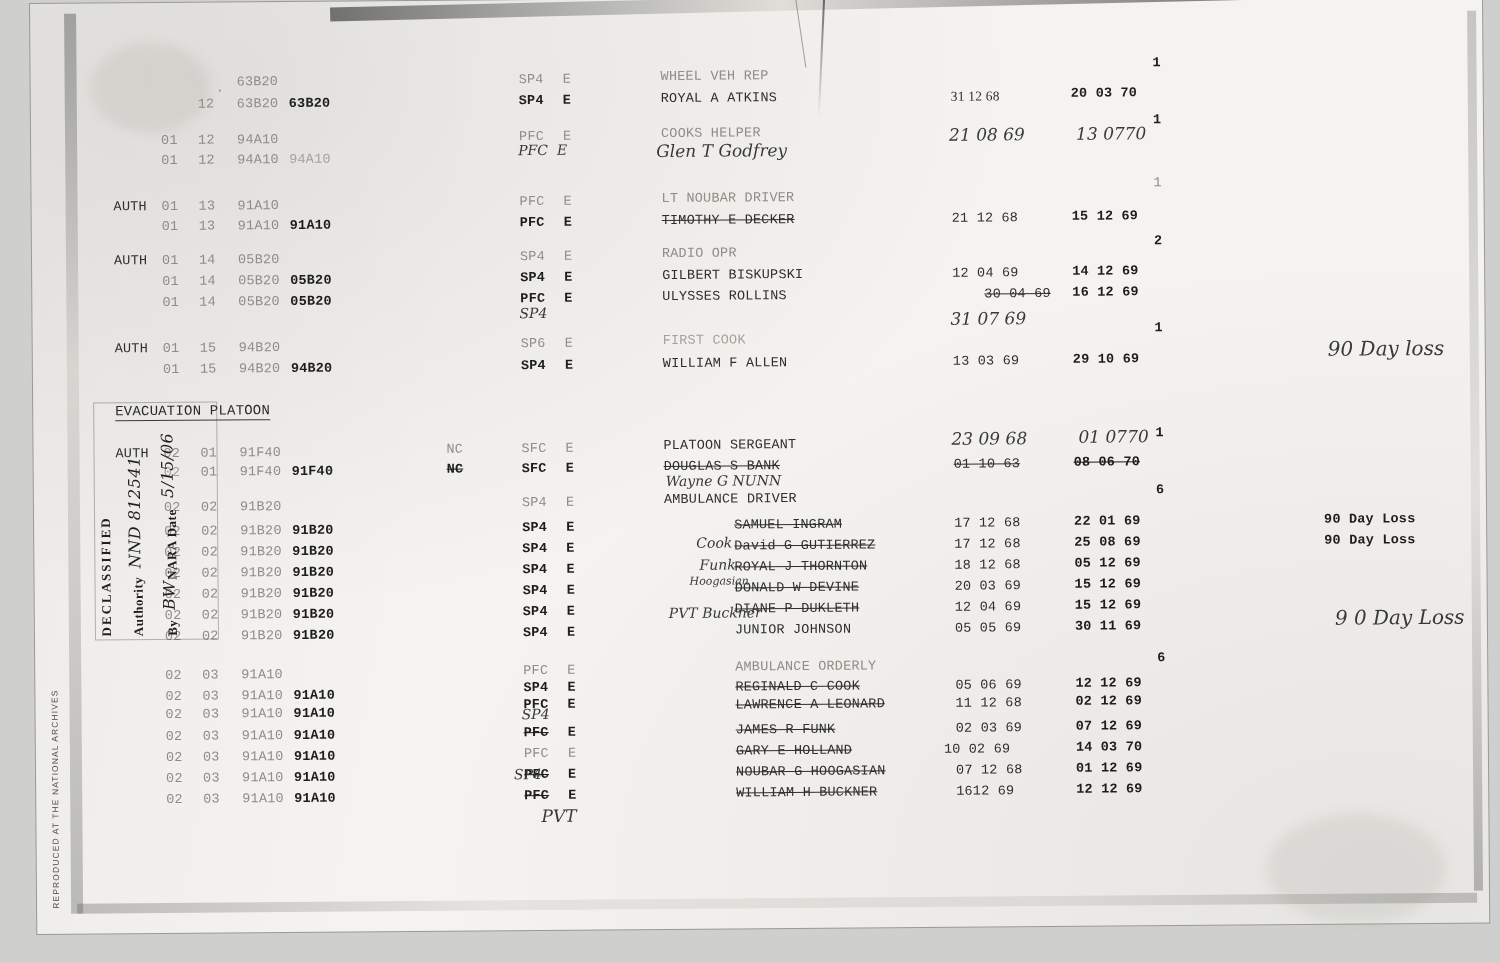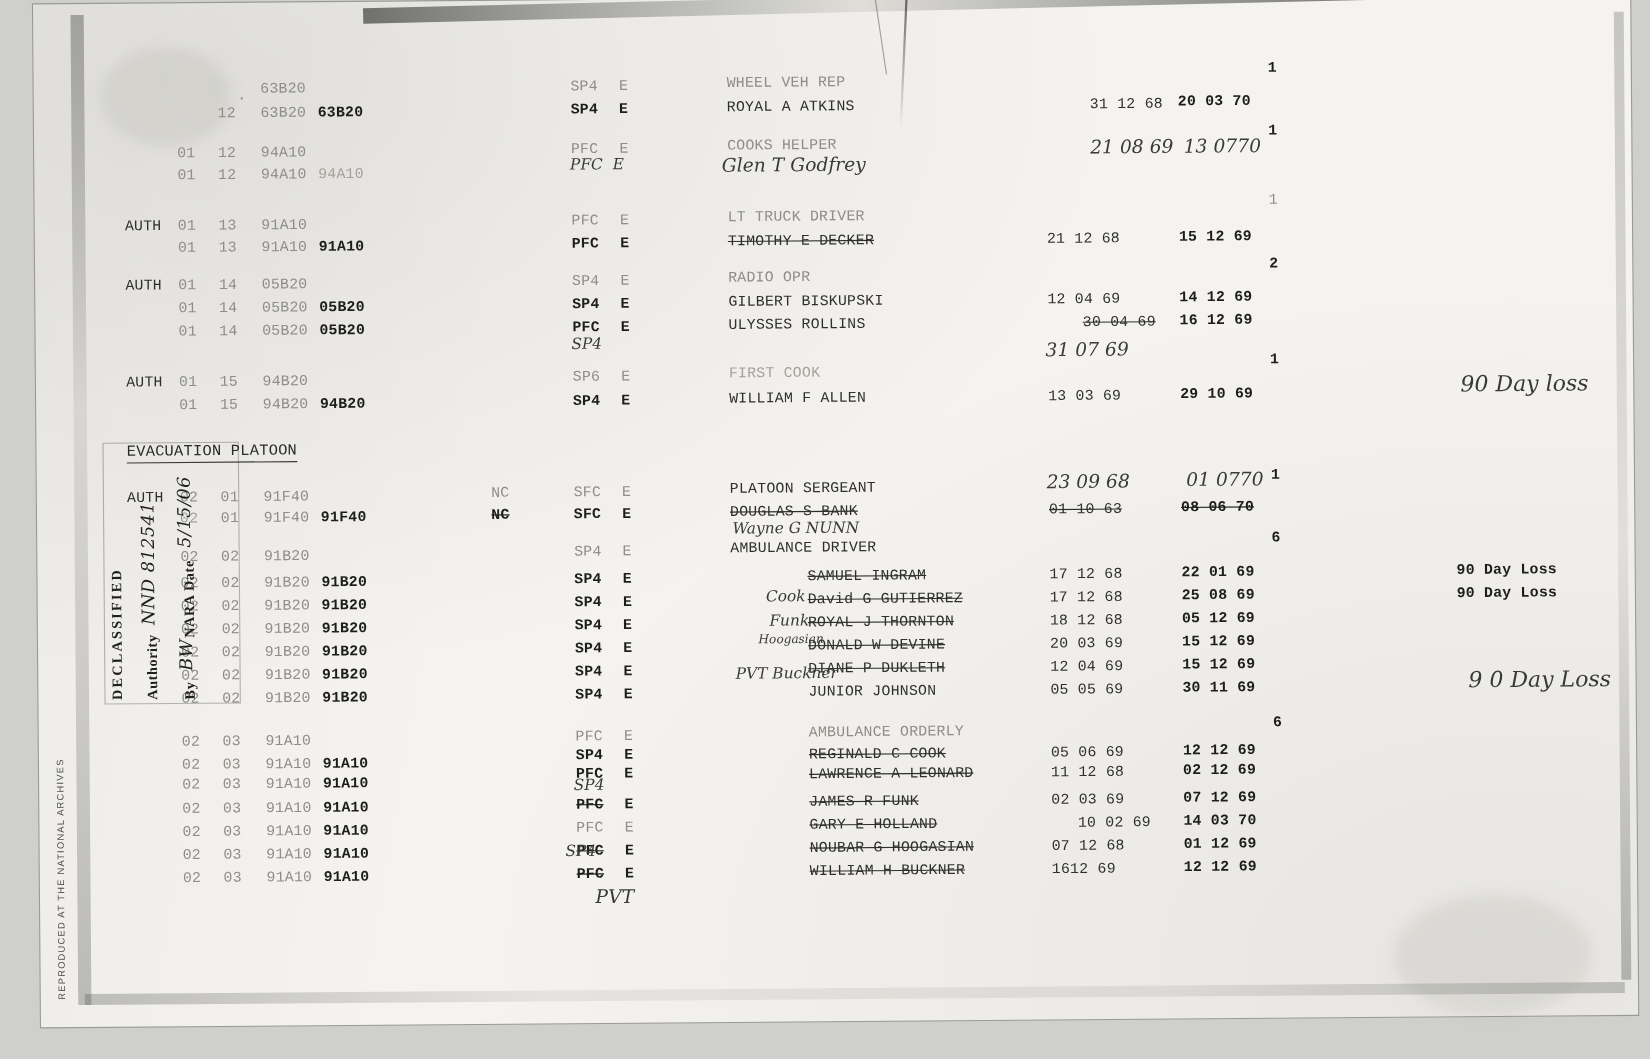--- a/index.html
+++ b/index.html
@@ -147,47 +147,47 @@
     <div class="t faint" style="left:532px;top:72px;">E</div>
     <div class="t faint" style="left:630px;top:70px;">WHEEL VEH REP</div>
     <div class="t bold" style="left:1122px;top:60px;">1</div>
 
     <div class="t faint" style="left:167px;top:94px;">12</div>
     <div class="t faint" style="left:206px;top:94px;">63B20</div>
     <div class="t bold" style="left:258px;top:94px;">63B20</div>
     <div class="t bold" style="left:488px;top:93px;">SP4</div>
     <div class="t bold" style="left:532px;top:93px;">E</div>
     <div class="t" style="left:630px;top:92px;">ROYAL A ATKINS</div>
-    <div class="t" style="left:960px;top:92px;">31 12 68</div>
+    <div class="t" style="left:920px;top:92px;font-family:Liberation Serif, serif;">31 12 68</div>
     <div class="t bold" style="left:1040px;top:90px;">20 03 70</div>
 
     <div class="t faint" style="left:130px;top:130px;">01</div>
     <div class="t faint" style="left:167px;top:130px;">12</div>
     <div class="t faint" style="left:206px;top:130px;">94A10</div>
     <div class="t faint" style="left:488px;top:129px;">PFC</div>
     <div class="t faint" style="left:532px;top:129px;">E</div>
     <div class="t faint" style="left:630px;top:127px;">COOKS HELPER</div>
     <div class="t bold" style="left:1122px;top:117px;">1</div>
 
     <div class="t faint" style="left:130px;top:150px;">01</div>
     <div class="t faint" style="left:167px;top:150px;">12</div>
     <div class="t faint" style="left:206px;top:150px;">94A10</div>
     <div class="t faint2" style="left:258px;top:150px;">94A10</div>
     <div class="hw hw-sm" style="left:487px;top:142px;">PFC  E</div>
     <div class="hw" style="left:625px;top:142px;">Glen T Godfrey</div>
-    <div class="hw" style="left:918px;top:128px;margin-left:42px;">21 08 69</div>
+    <div class="hw" style="left:918px;top:128px;">21 08 69</div>
     <div class="hw" style="left:1045px;top:128px;">13 0770</div>
 
     <div class="t" style="left:82px;top:196px;">AUTH</div>
     <div class="t faint" style="left:130px;top:196px;">01</div>
     <div class="t faint" style="left:167px;top:196px;">13</div>
     <div class="t faint" style="left:206px;top:196px;">91A10</div>
     <div class="t faint" style="left:488px;top:194px;">PFC</div>
     <div class="t faint" style="left:532px;top:194px;">E</div>
-    <div class="t faint" style="left:630px;top:192px;">LT TRUCK DRIVER</div>
+    <div class="t faint" style="left:630px;top:192px;">LT NOUBAR DRIVER</div>
     <div class="t faint" style="left:1122px;top:180px;">1</div>
 
     <div class="t faint" style="left:130px;top:216px;">01</div>
     <div class="t faint" style="left:167px;top:216px;">13</div>
     <div class="t faint" style="left:206px;top:216px;">91A10</div>
     <div class="t bold" style="left:258px;top:216px;">91A10</div>
     <div class="t bold" style="left:488px;top:215px;">PFC</div>
     <div class="t bold" style="left:532px;top:215px;">E</div>
     <div class="t strike" style="left:630px;top:214px;">TIMOTHY E DECKER</div>
     <div class="t" style="left:920px;top:214px;">21 12 68</div>
@@ -386,21 +386,21 @@
     <div class="t" style="left:920px;top:724px;">02 03 69</div>
     <div class="t bold" style="left:1040px;top:723px;">07 12 69</div>
 
     <div class="t faint" style="left:130px;top:747px;">02</div>
     <div class="t faint" style="left:167px;top:747px;">03</div>
     <div class="t faint" style="left:206px;top:747px;">91A10</div>
     <div class="t bold" style="left:258px;top:747px;">91A10</div>
     <div class="t faint" style="left:488px;top:746px;">PFC</div>
     <div class="t faint" style="left:532px;top:746px;">E</div>
     <div class="t strike" style="left:700px;top:745px;">GARY E HOLLAND</div>
-    <div class="t" style="left:944px;top:745px;">10 02 69</div>
+    <div class="t" style="left:908px;top:745px;">10 02 69</div>
     <div class="t bold" style="left:1040px;top:744px;">14 03 70</div>
 
     <div class="t faint" style="left:130px;top:768px;">02</div>
     <div class="t faint" style="left:167px;top:768px;">03</div>
     <div class="t faint" style="left:206px;top:768px;">91A10</div>
     <div class="t bold" style="left:258px;top:768px;">91A10</div>
     <div class="t bold strike" style="left:488px;top:767px;">PFC</div>
     <div class="t bold" style="left:532px;top:767px;">E</div>
     <div class="t strike" style="left:700px;top:766px;">NOUBAR G HOOGASIAN</div>
     <div class="t" style="left:920px;top:766px;">07 12 68</div>

